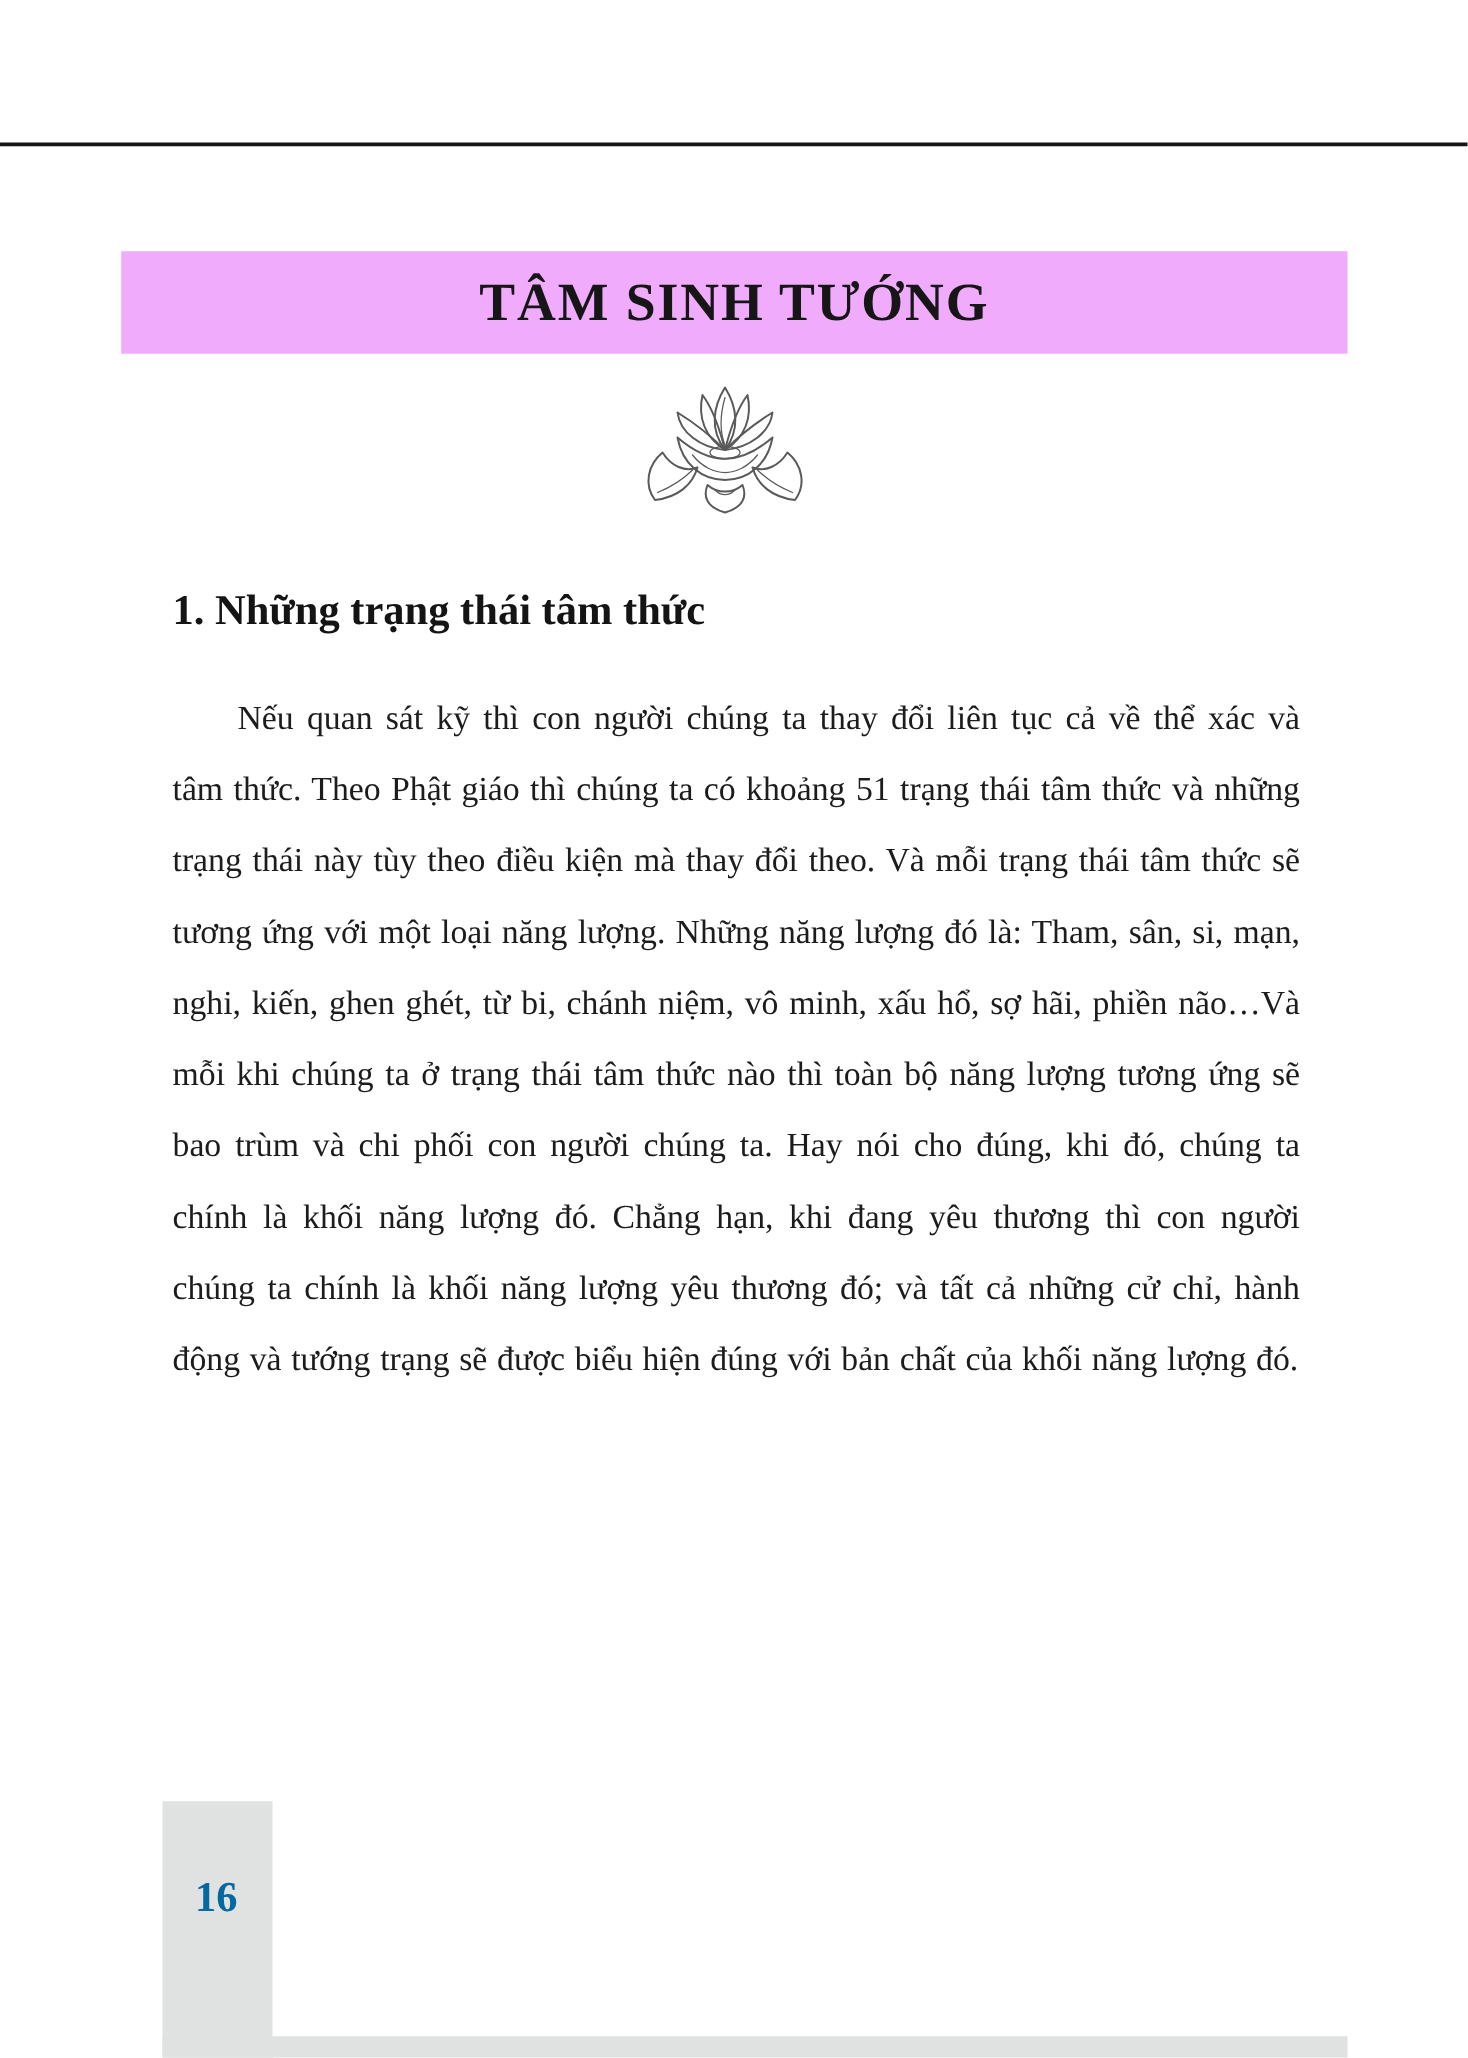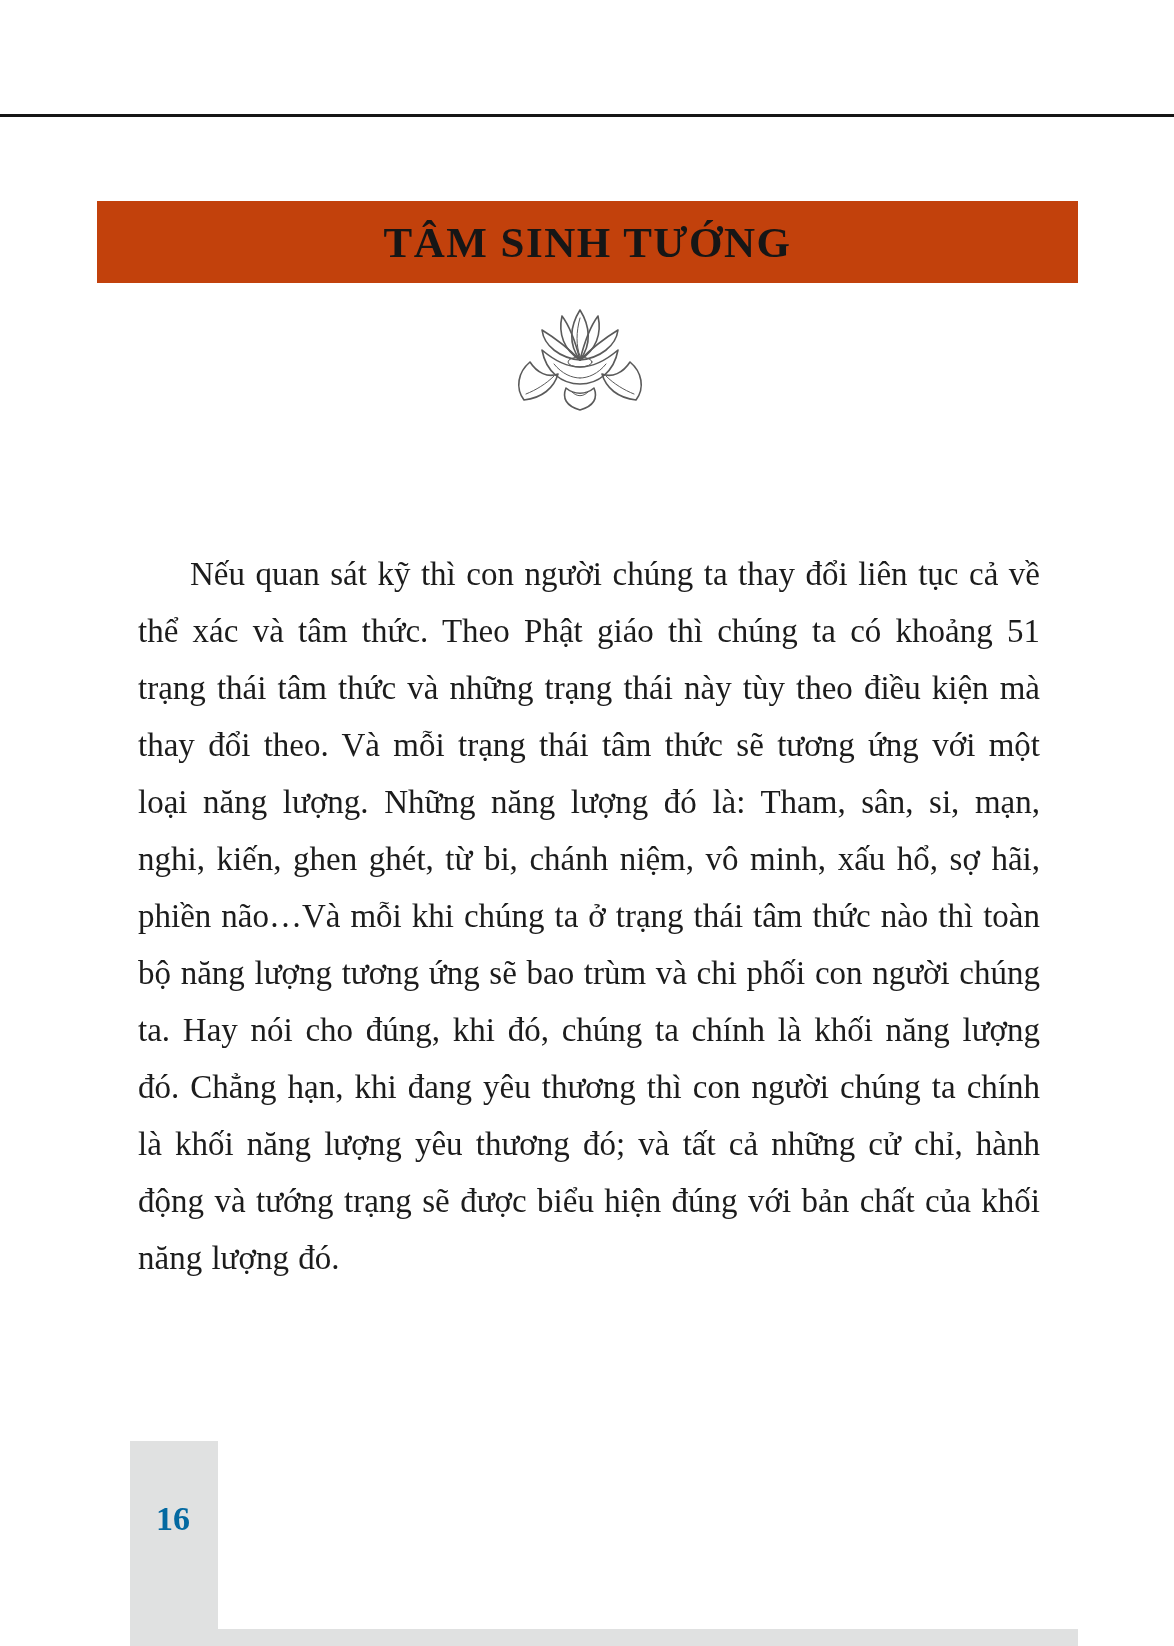--- a/index.html
+++ b/index.html
@@ -33,21 +33,21 @@
     width: 1174px;
     height: 3px;
     background: #151515;
   }
   .title-banner {
     position: absolute;
     left: 97px;
     top: 201px;
     width: 981px;
     height: 82px;
-    background: #c2410c;
+    background: #f0abfc;
     display: flex;
     align-items: center;
     justify-content: center;
   }
   .title-banner-text {
     font-family: "Liberation Serif", serif;
     font-weight: bold;
     font-size: 43px;
     letter-spacing: 1.5px;
     color: #161616;
@@ -69,21 +69,21 @@
     top: 470px;
     font-size: 34px;
     font-weight: bold;
     color: #141414;
   }
   .body-paragraph {
     position: absolute;
     left: 138px;
     top: 546px;
     width: 902px;
-    font-size: 33px;
+    font-size: 27px;
     line-height: 57px;
     text-align: justify;
     text-indent: 52px;
     color: #1c1c1c;
     word-spacing: 1px;
   }
   .footer-block {
     position: absolute;
     left: 130px;
     top: 1441px;
@@ -141,20 +141,21 @@
       <path d="M16 94 C26 90 36 84 44 76" stroke-width="1"></path>
 
       <path d="M120 62 C132 72 135 88 126 100 C108 98 96 88 92 74 C102 78 113 73 120 62 Z"></path>
       <path d="M124 94 C114 90 104 84 96 76" stroke-width="1"></path>
 
       <path d="M56 88 C52 98 56 106 70 110 C84 106 88 98 84 88 C76 95 64 95 56 88 Z"></path>
       <path d="M62 92 C67 97 73 97 78 92" stroke-width="1"></path>
     </svg>
   </div>
 
+  <div class="section-heading">1. Những trạng thái tâm thức</div>
 
   <div class="body-paragraph">Nếu quan sát kỹ thì con người chúng ta thay đổi liên tục cả về thể xác và tâm thức. Theo Phật giáo thì chúng ta có khoảng 51 trạng thái tâm thức và những trạng thái này tùy theo điều kiện mà thay đổi theo. Và mỗi trạng thái tâm thức sẽ tương ứng với một loại năng lượng. Những năng lượng đó là: Tham, sân, si, mạn, nghi, kiến, ghen ghét, từ bi, chánh niệm, vô minh, xấu hổ, sợ hãi, phiền não…Và mỗi khi chúng ta ở trạng thái tâm thức nào thì toàn bộ năng lượng tương ứng sẽ bao trùm và chi phối con người chúng ta. Hay nói cho đúng, khi đó, chúng ta chính là khối năng lượng đó. Chẳng hạn, khi đang yêu thương thì con người chúng ta chính là khối năng lượng yêu thương đó; và tất cả những cử chỉ, hành động và tướng trạng sẽ được biểu hiện đúng với bản chất của khối năng lượng đó.</div>
 
   <div class="footer-block"></div>
   <div class="footer-strip"></div>
 
   <div class="page-number">16</div>
 
 </div>
 

